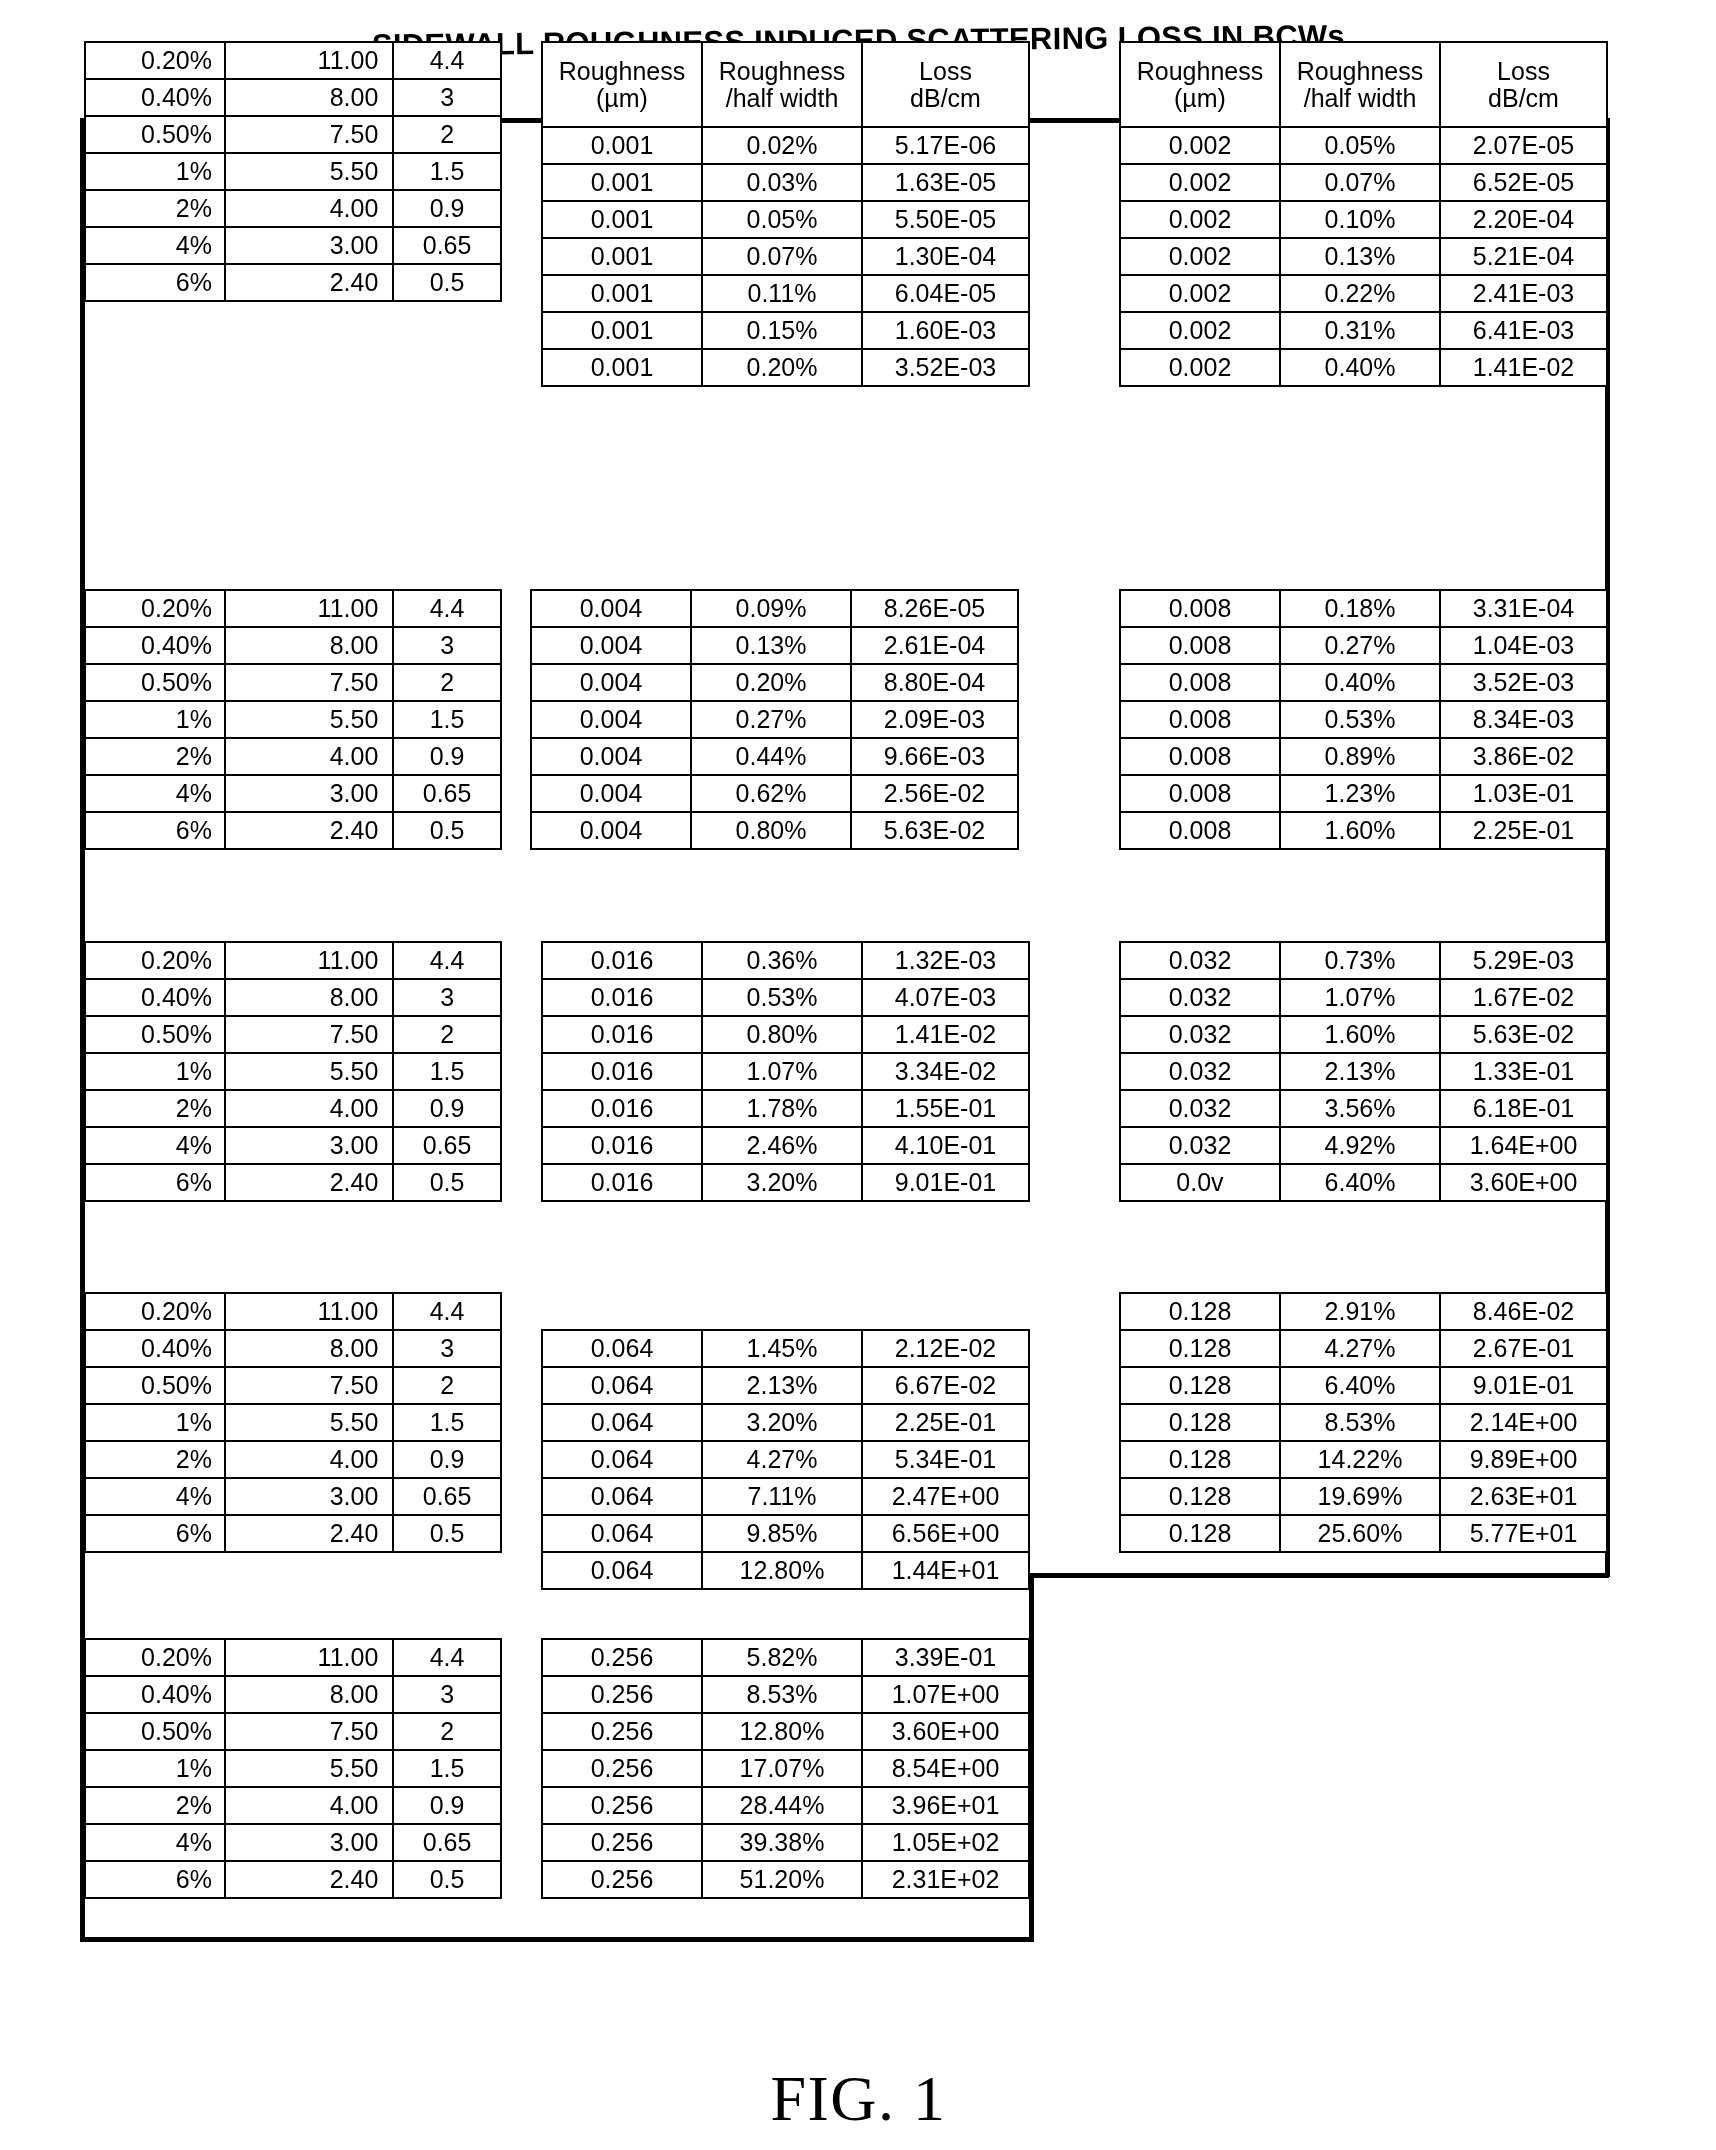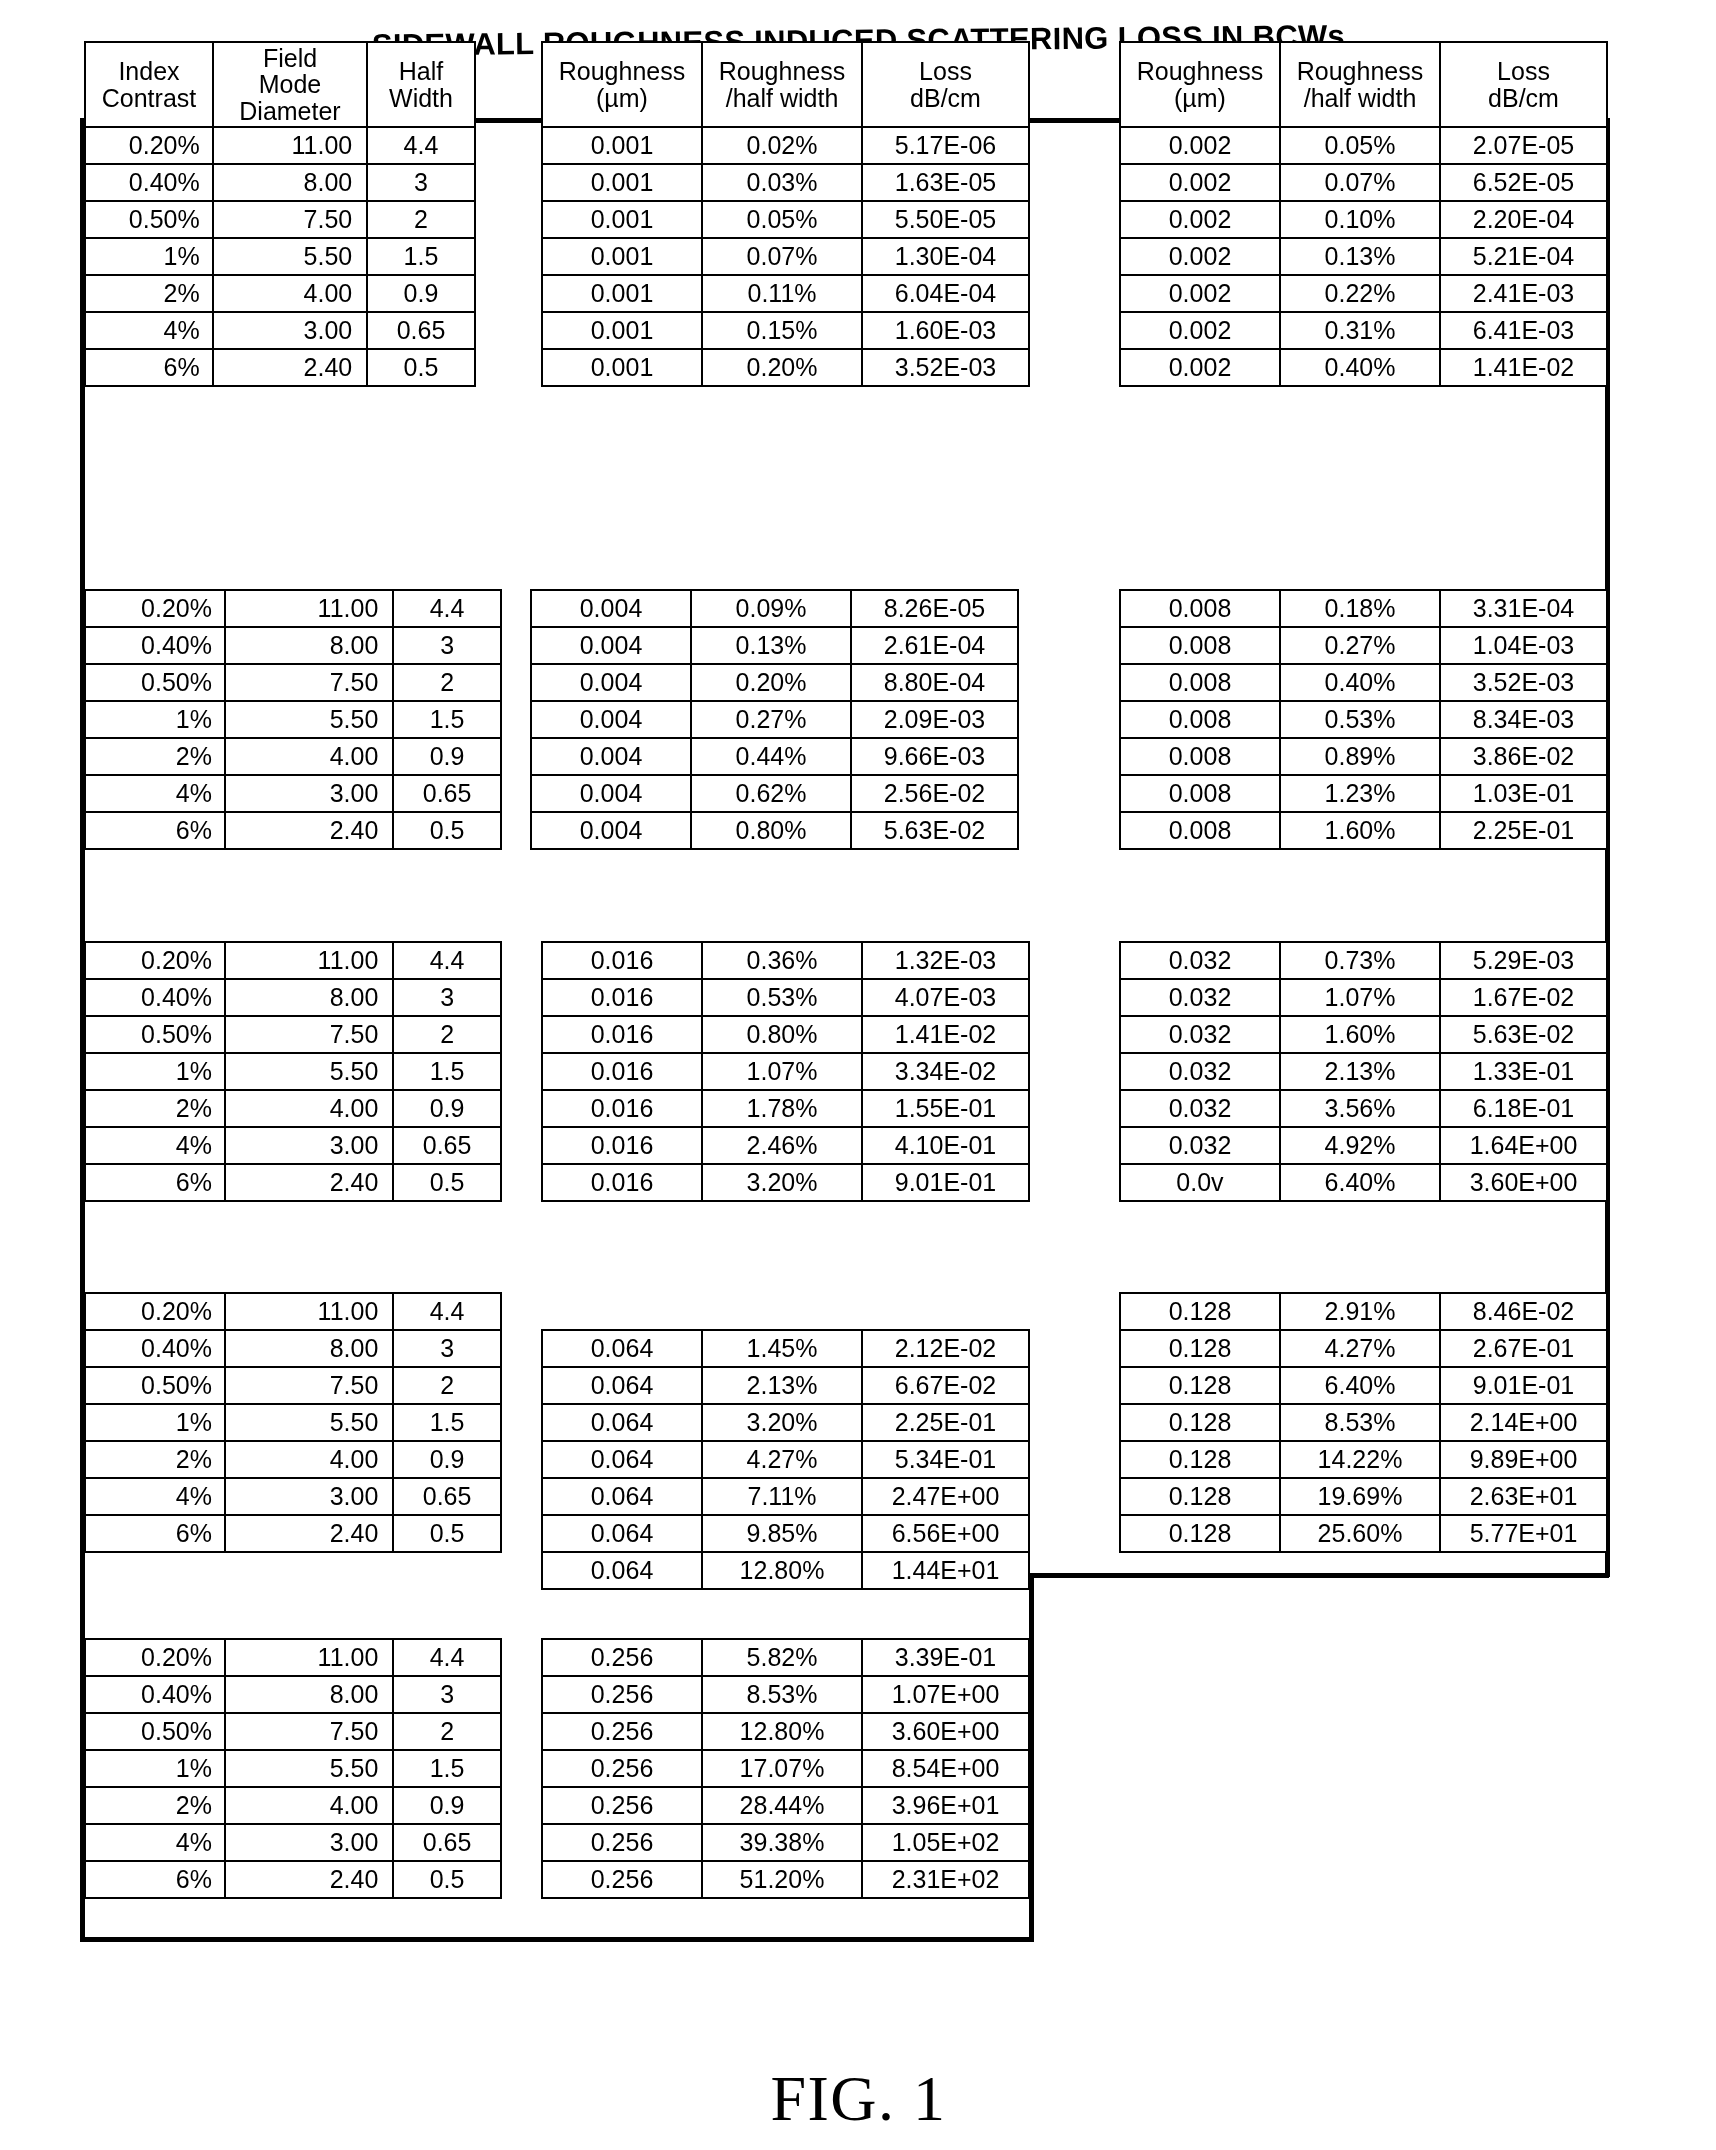--- a/index.html
+++ b/index.html
@@ -122,35 +122,20 @@
   <div class="fr fr-left"></div>
   <div class="fr fr-right"></div>
   <div class="fr fr-step-h"></div>
   <div class="fr fr-step-v"></div>
   <div class="fr fr-bottom"></div>
 </div>
 
 <div id="tables-root">
     <table class="tbl tbl-left" style="left: 84px; top: 41px;">
       <tbody>
-        <tr>
-          <th class="c-idx">
-            <span class="hdr-l1">Index</span>
-            <span class="hdr-l1">Contrast</span>
-          </th>
-          <th class="c-fmd">
-            <span class="hdr-l1">Field</span>
-            <span class="hdr-l1">Mode</span>
-            <span class="hdr-l1">Diameter</span>
-          </th>
-          <th class="c-hw">
-            <span class="hdr-l1">Half</span>
-            <span class="hdr-l1">Width</span>
-          </th>
-        </tr>
         <tr>
           <td class="c-idx">0.20%</td>
           <td class="c-fmd">11.00</td>
           <td class="c-hw">4.4</td>
         </tr>
         <tr>
           <td class="c-idx">0.40%</td>
           <td class="c-fmd">8.00</td>
           <td class="c-hw">3</td>
         </tr>
@@ -213,21 +198,21 @@
           <td class="c-ls">5.50E-05</td>
         </tr>
         <tr>
           <td class="c-r">0.001</td>
           <td class="c-rh">0.07%</td>
           <td class="c-ls">1.30E-04</td>
         </tr>
         <tr>
           <td class="c-r">0.001</td>
           <td class="c-rh">0.11%</td>
-          <td class="c-ls">6.04E-04</td>
+          <td class="c-ls">6.04E-05</td>
         </tr>
         <tr>
           <td class="c-r">0.001</td>
           <td class="c-rh">0.15%</td>
           <td class="c-ls">1.60E-03</td>
         </tr>
         <tr>
           <td class="c-r">0.001</td>
           <td class="c-rh">0.20%</td>
           <td class="c-ls">3.52E-03</td>

